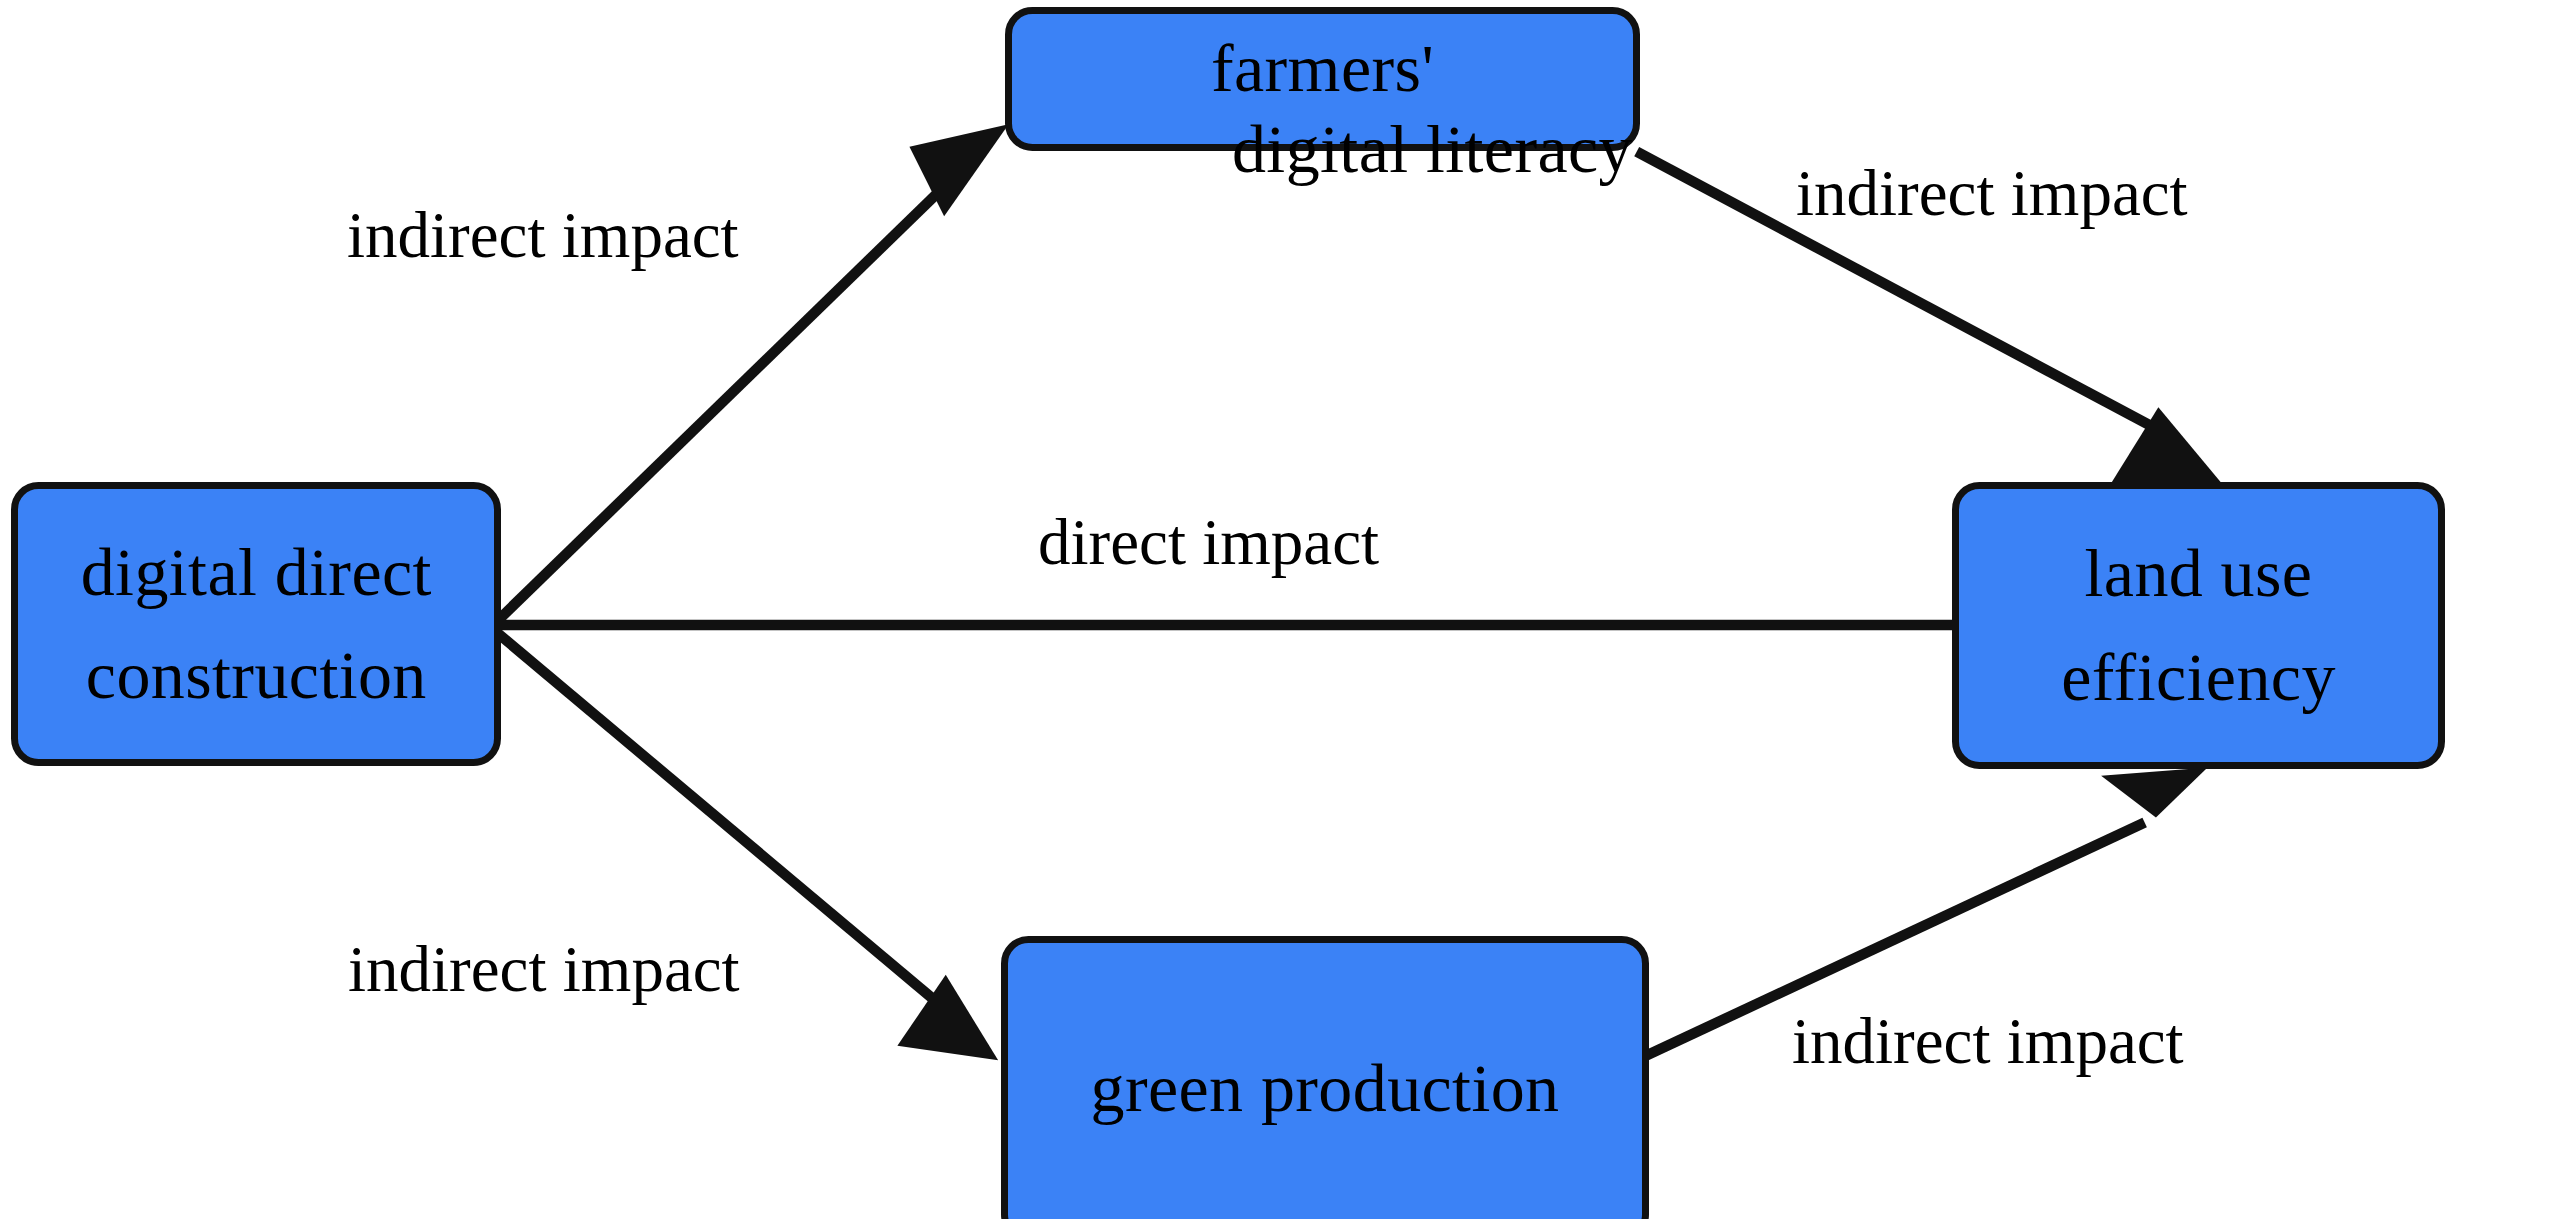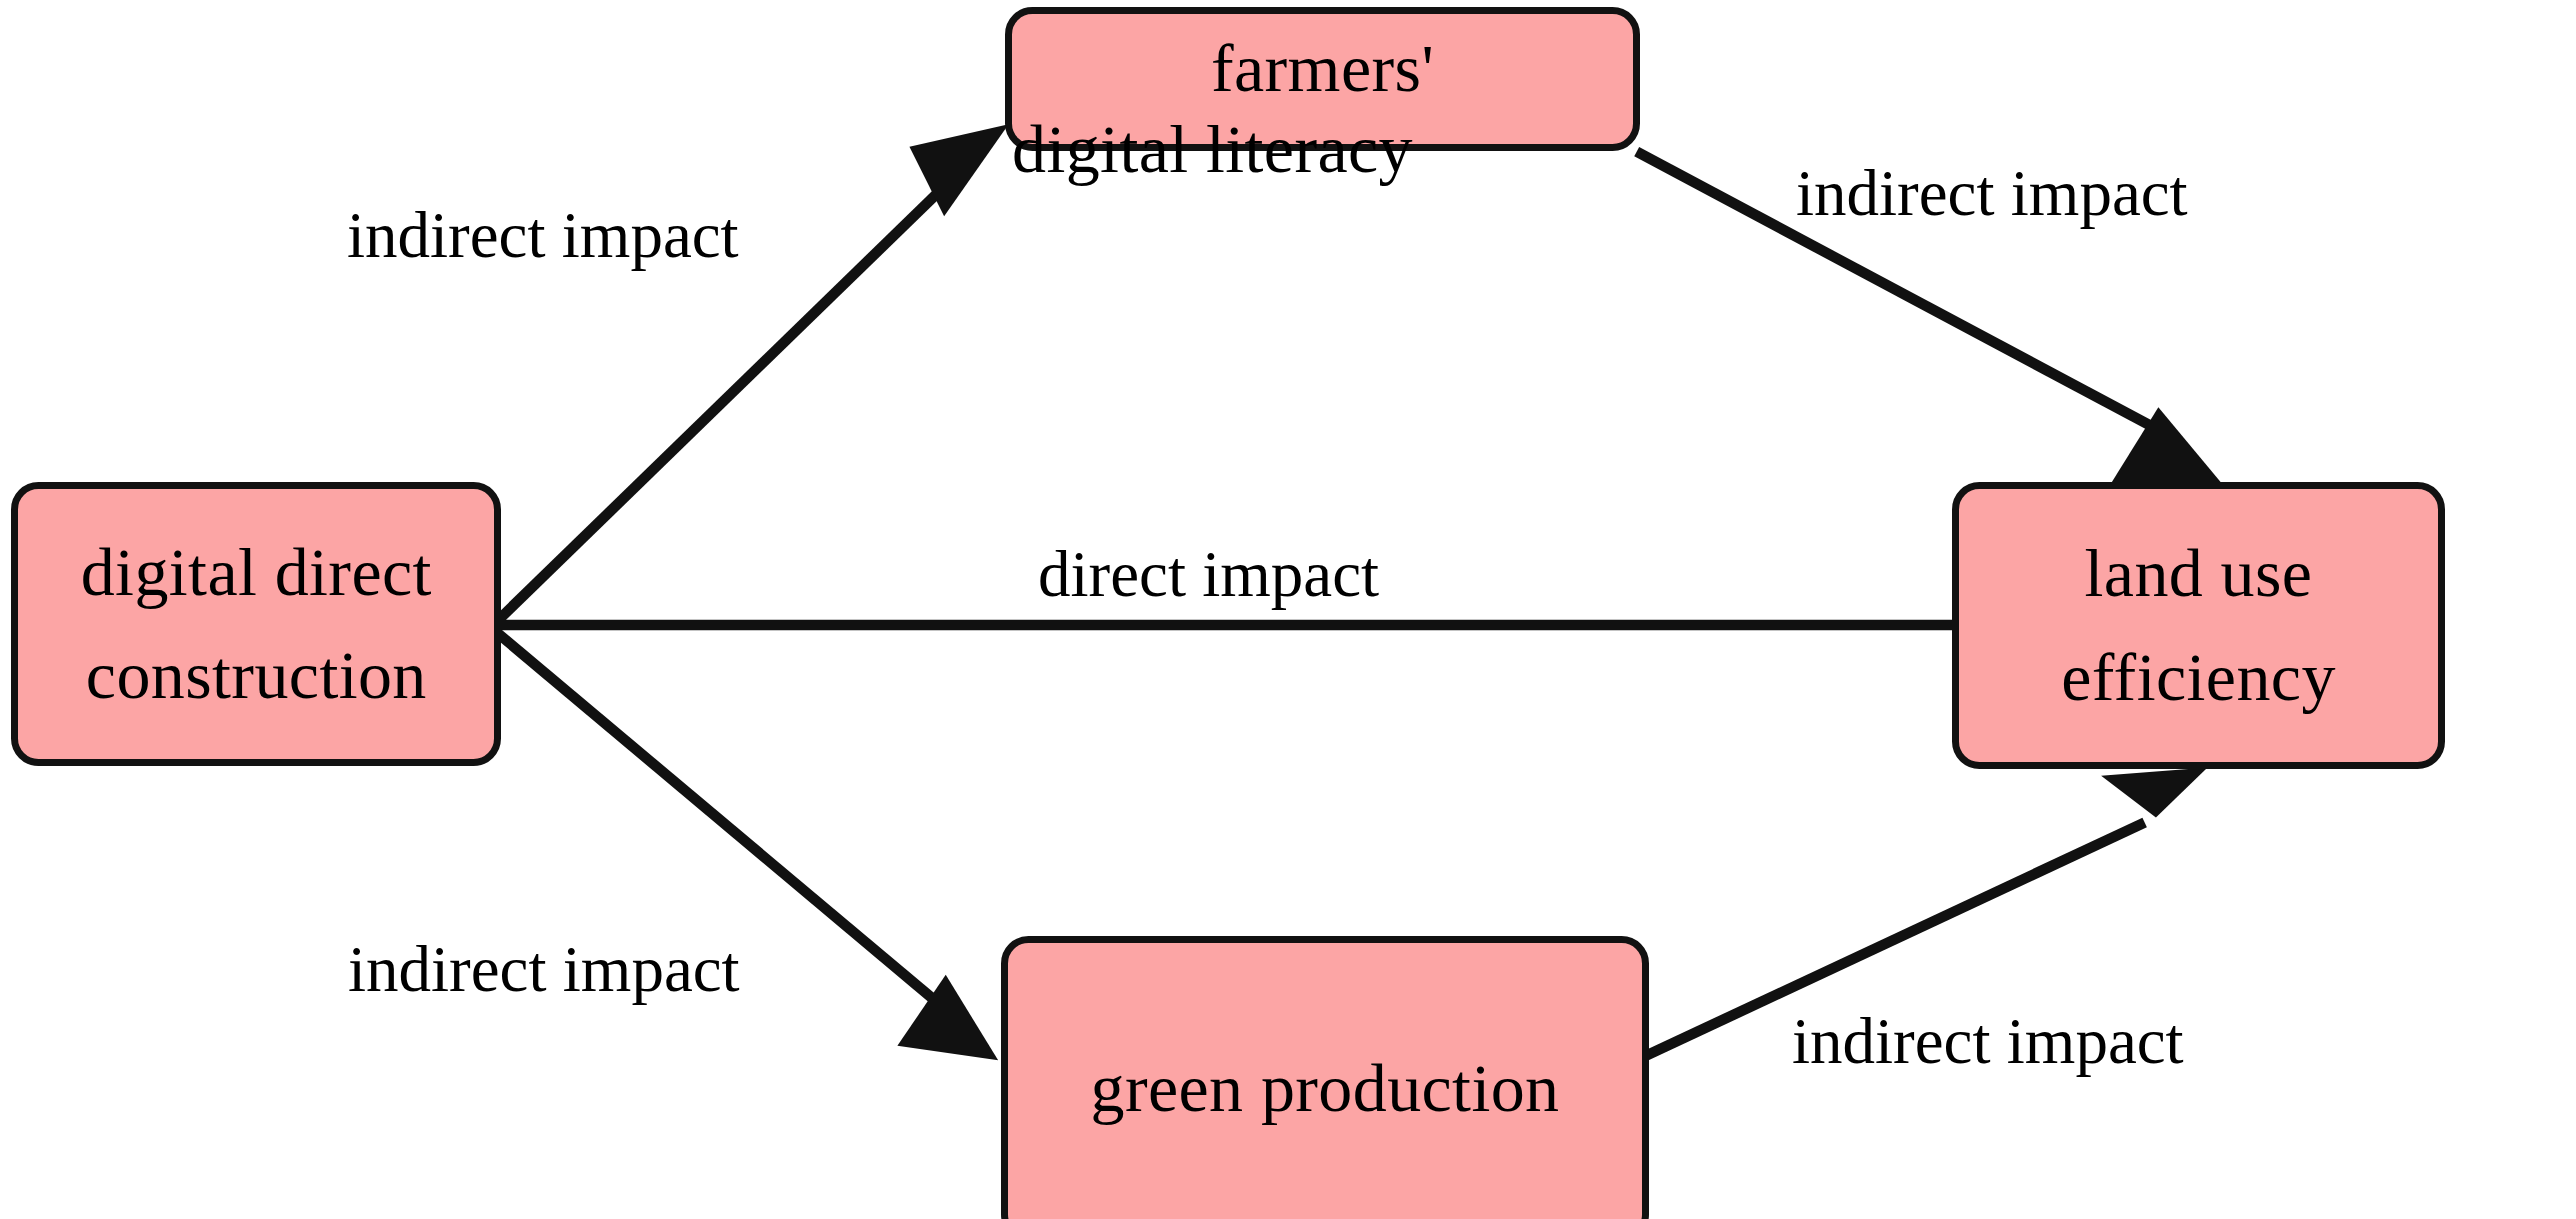--- a/index.html
+++ b/index.html
@@ -21,28 +21,28 @@
   #diagram-svg {
     position: absolute;
     left: 0;
     top: 0;
     width: 2576px;
     height: 1220px;
   }
   .node-box {
     position: absolute;
     box-sizing: border-box;
-    background: #fca5a5;
+    background: #3b82f6;
     border: 7.3px solid #111111;
     border-radius: 27.4px;
     display: flex;
     flex-direction: column;
     align-items: center;
     justify-content: center;
-    text-align: left;
+    text-align: right;
     color: #000000;
     z-index: 3;
   }
   .node-line {
     display: block;
     white-space: nowrap;
     font-size: 68px;
     line-height: 1.52;
     letter-spacing: 0.4px;
   }
@@ -75,21 +75,21 @@
   #node-farmers-digital-literacy .node-line { font-size: 68px; }
   #node-farmers-digital-literacy .overflow-line {
     position: absolute;
     left: 0; right: 0;
     top: 84px;
   }
 
   
   #label-indirect-top-left    { left: 347px;  top: 203px; }
   #label-indirect-top-right   { left: 1796px; top: 161px; }
-  #label-direct-middle        { left: 1038px; top: 542px; text-align: right; }
+  #label-direct-middle        { left: 1038px; top: 510px; text-align: right; }
   #label-indirect-bottom-left { left: 348px;  top: 937px; }
   #label-indirect-bottom-right{ left: 1792px; top: 1009px; }
 </style>
 </head>
 <body>
 
 <div id="diagram-root">
 
   <svg id="diagram-svg" viewBox="0 0 3195 1513" aria-hidden="true">
 

